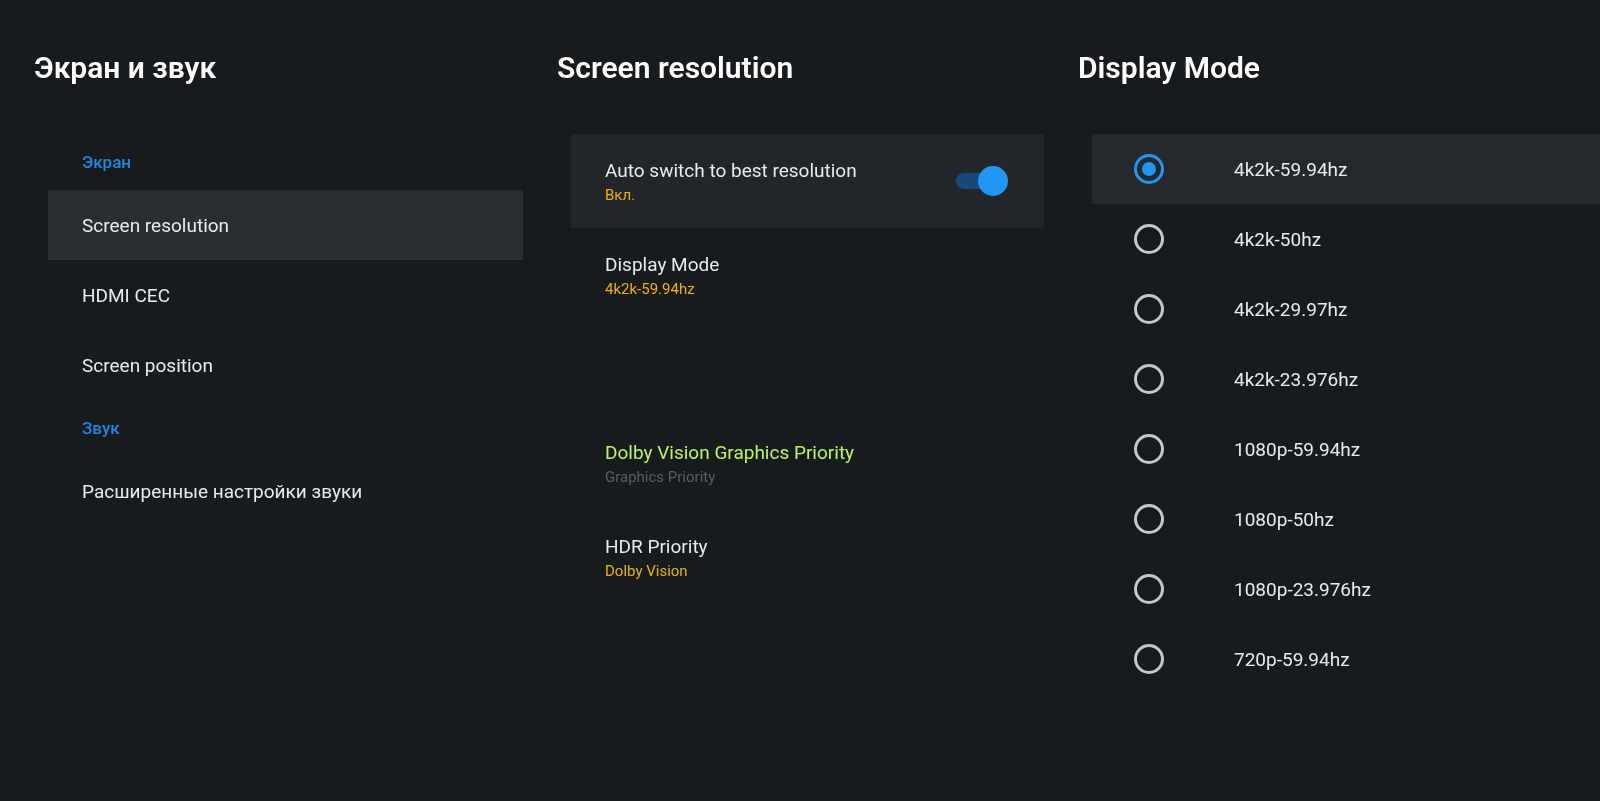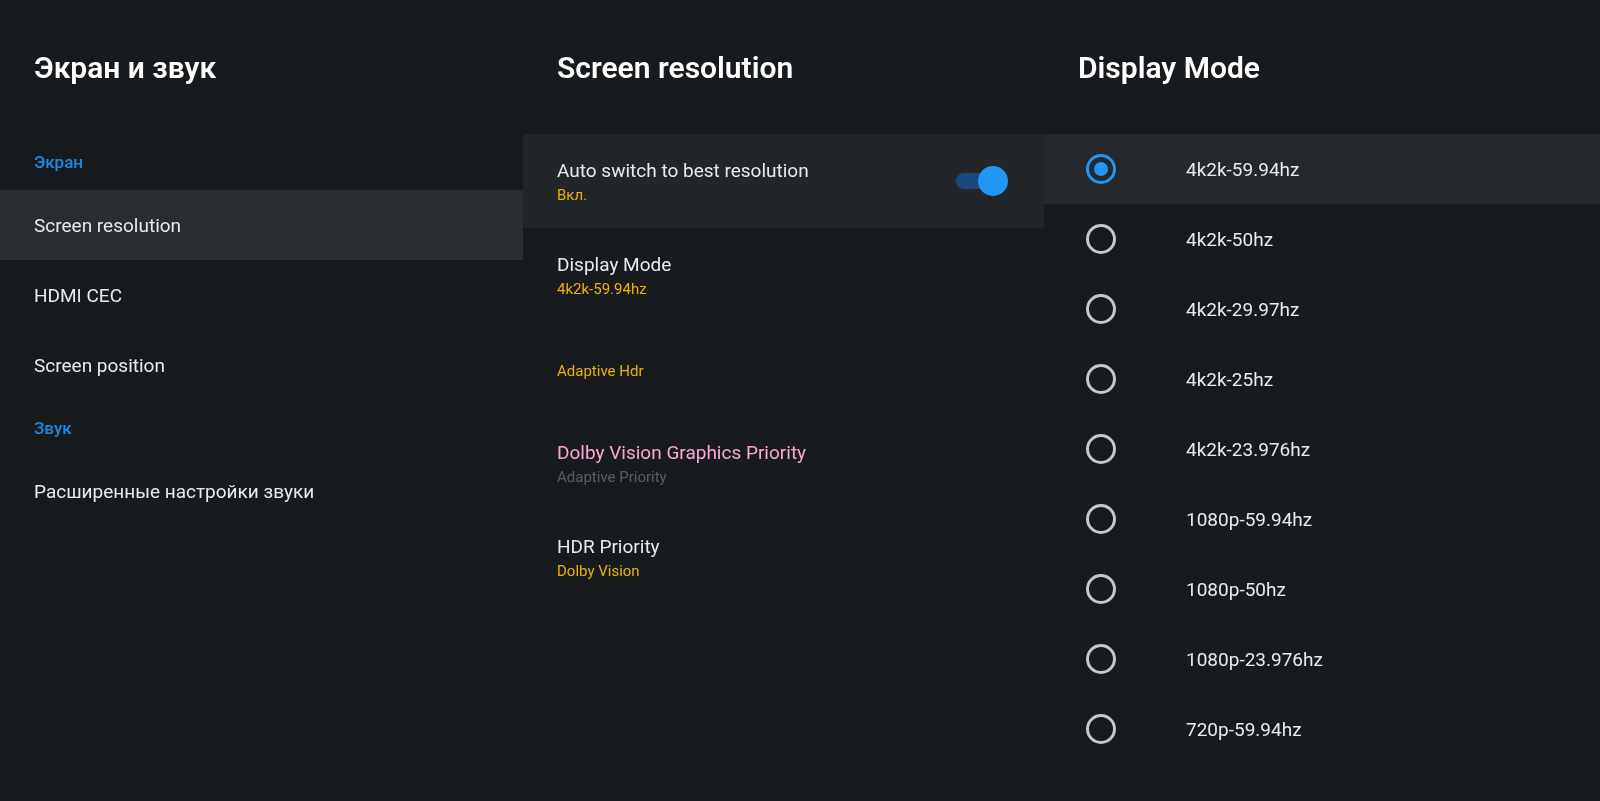--- a/index.html
+++ b/index.html
@@ -26,21 +26,21 @@
     display: flex;
     align-items: center;
     font-size: 30px;
     font-weight: 600;
     color: #fff;
   }
   .col1 .header { padding-left: 34px; }
   .col2 .header { padding-left: 34px; }
   .col3 .header { padding-left: 34px; }
 
-  .body { flex: 1; }
+  .body { flex: 1; margin-left: 48px; }
 
   
   .section-label {
     color: #1e88e5;
     font-size: 17px;
     font-weight: 500;
     padding: 18px 0 18px 34px;
   }
   .row {
     display: flex;
@@ -82,21 +82,21 @@
     height: 94px;
     display: flex;
     align-items: center;
     padding: 0 34px;
     gap: 8px;
   }
   .c2-row.highlight { background: #22262a; }
   .c2-text { flex: 1; }
   .c2-title { font-size: 19px; color: #e8eaed; }
   .c2-sub { font-size: 15px; color: #eab308; margin-top: 4px; }
-  .c2-row.disabled .c2-title { color: #f9a8d4; }
+  .c2-row.disabled .c2-title { color: #bef264; }
   .c2-row.disabled .c2-sub { color: #5a5e61; }
 
   .toggle2 { width: 54px; height: 30px; position: relative; }
   .toggle2-track {
     position: absolute;
     top: 7px; left: 0;
     width: 42px; height: 16px;
     background: #1565c0;
     opacity: .55;
     border-radius: 8px;
@@ -182,27 +182,26 @@
         </span>
       </div>
       <div class="c2-row">
         <div class="c2-text">
           <div class="c2-title">Display Mode</div>
           <div class="c2-sub">4k2k-59.94hz</div>
         </div>
       </div>
       <div class="c2-row">
         <div class="c2-text">
-          <div class="c2-sub">Adaptive Hdr</div>
         </div>
       </div>
       <div class="c2-row disabled">
         <div class="c2-text">
           <div class="c2-title">Dolby Vision Graphics Priority</div>
-          <div class="c2-sub">Adaptive Priority</div>
+          <div class="c2-sub">Graphics Priority</div>
         </div>
       </div>
       <div class="c2-row">
         <div class="c2-text">
           <div class="c2-title">HDR Priority</div>
           <div class="c2-sub">Dolby Vision</div>
         </div>
       </div>
     </div>
 </div>
@@ -227,26 +226,20 @@
       <div class="c3-row">
         <span class="radio">
           <span class="radio-ring"></span>
         </span>
         <span class="c3-label">4k2k-29.97hz</span>
       </div>
       <div class="c3-row">
         <span class="radio">
           <span class="radio-ring"></span>
         </span>
-        <span class="c3-label">4k2k-25hz</span>
-      </div>
-      <div class="c3-row">
-        <span class="radio">
-          <span class="radio-ring"></span>
-        </span>
         <span class="c3-label">4k2k-23.976hz</span>
       </div>
       <div class="c3-row">
         <span class="radio">
           <span class="radio-ring"></span>
         </span>
         <span class="c3-label">1080p-59.94hz</span>
       </div>
       <div class="c3-row">
         <span class="radio">

